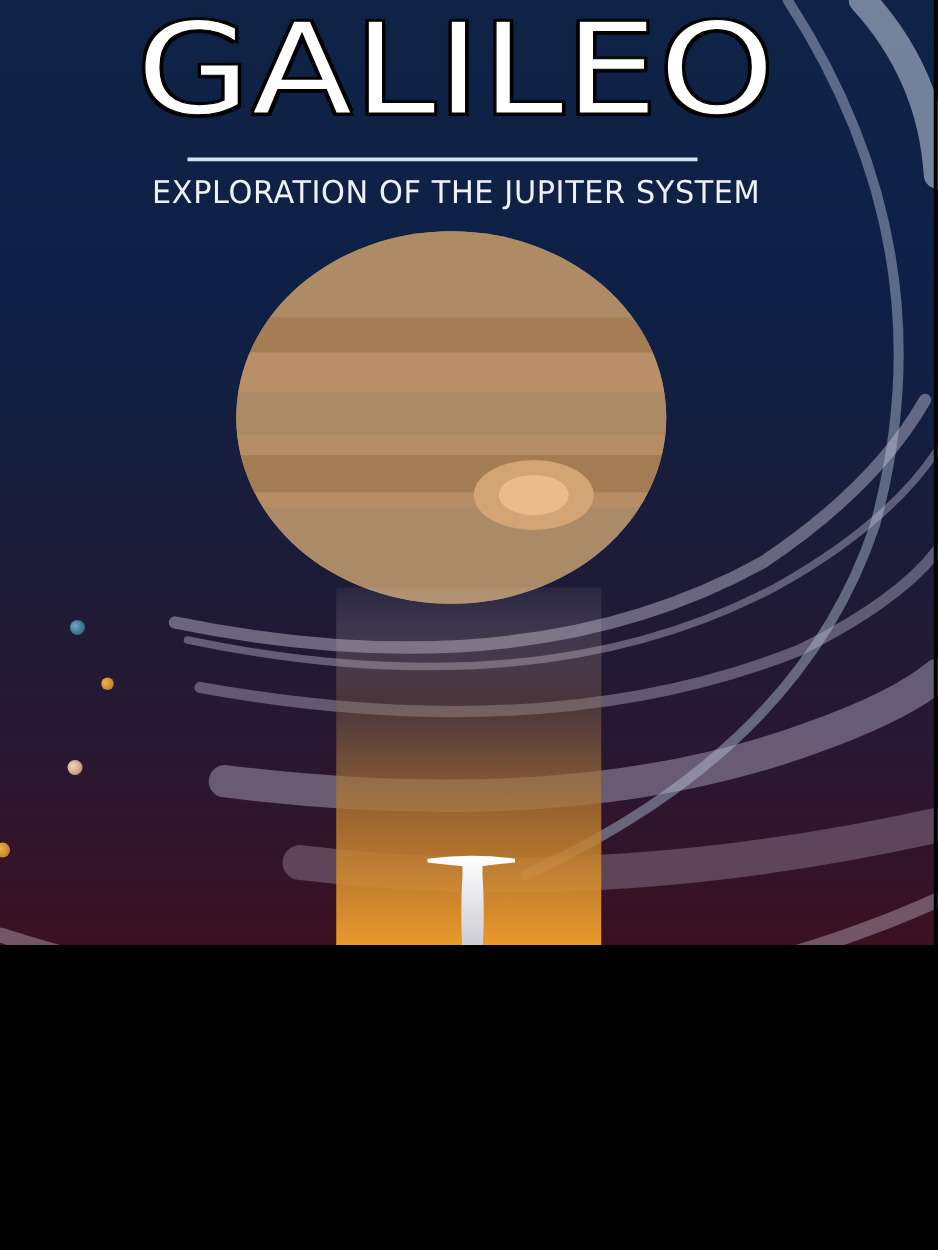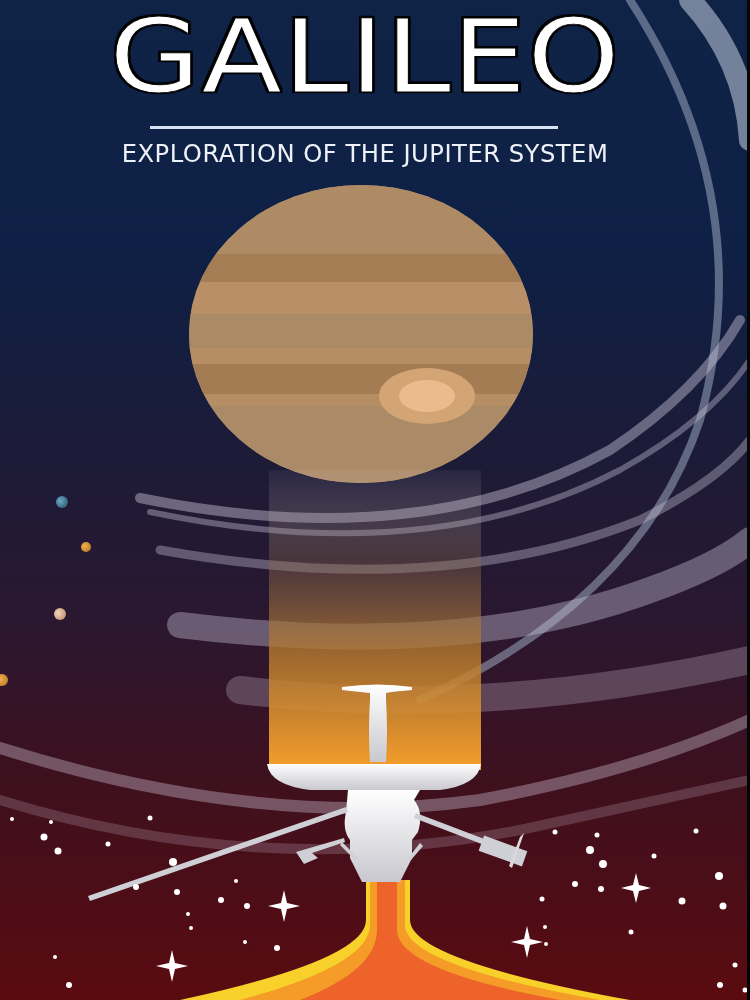--- a/index.html
+++ b/index.html
@@ -1,17 +1,17 @@
 <!DOCTYPE html>
 <html><head>
 <meta charset="utf-8">
 <style>
   html, body { margin: 0; padding: 0; }
   body { width: 750px; height: 1000px; overflow: hidden; background: #000; }
-  #poster { position: relative; width: 750px; height: 1000px; overflow: hidden; }
+  #poster { position: relative; width: 750px; height: 756px; overflow: hidden; }
   #art { position: absolute; left: 0; top: 0; width: 750px; height: 1000px; display: block; }
   .title {
     position: absolute; left: 0; top: 6px; width: 730px; text-align: center;
     font-family: "DejaVu Sans", sans-serif; font-weight: normal;
     font-size: 112px; line-height: 112px; letter-spacing: 1px;
     color: #ffffff;
     -webkit-text-stroke: 1px #000;
     text-shadow: 0 0 3px #000, 2px 2px 0 #000, -2px -2px 0 #000, 2px -2px 0 #000, -2px 2px 0 #000;
     transform: scaleX(1.05) scaleY(0.9); transform-origin: center top;
   }

